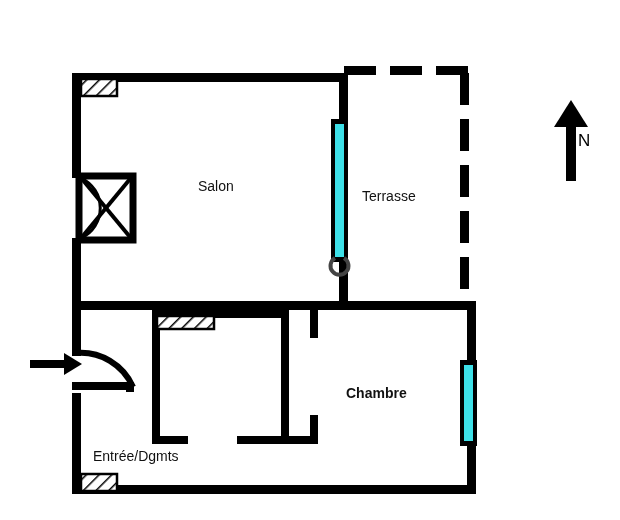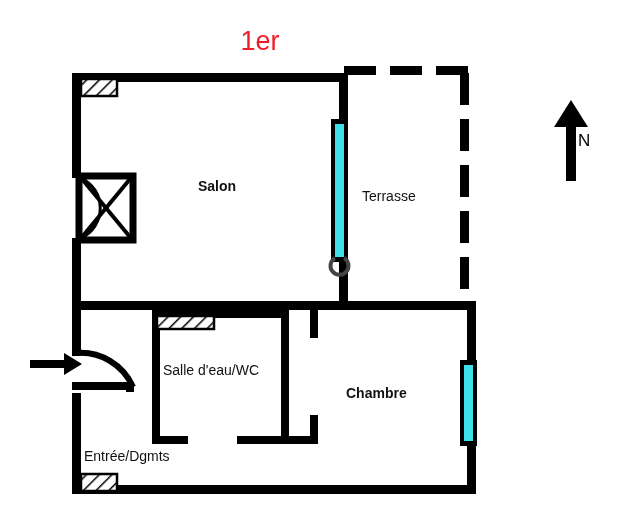--- a/index.html
+++ b/index.html
@@ -50,21 +50,20 @@
     font-family: "Liberation Sans", sans-serif;
     font-size: 17px;
     color: #000000;
   }
 </style>
 </head>
 <body>
 
 <div id="plan-root">
 
-  <div class="floor-title">1er</div>
 
   <svg id="floorplan-svg" viewBox="0 0 620 520">
     <defs>
       <pattern id="hatchPattern" width="9" height="9" patternTransform="rotate(45)" patternUnits="userSpaceOnUse">
         <rect width="9" height="9" fill="#ffffff"></rect>
         <line x1="0" y1="0" x2="0" y2="9" stroke="#000000" stroke-width="3"></line>
       </pattern>
     </defs>
 
     <g>
@@ -143,25 +142,24 @@
       <rect x="460" y="360" width="17" height="86" fill="#000000"></rect>
       <rect x="464" y="365" width="9" height="76" fill="#3de0e8"></rect>
     </g>
 
     <g>
       <rect x="566" y="122" width="10" height="59" fill="#000000"></rect>
       <polygon points="571,100 588,127 554,127" fill="#000000"></polygon>
     </g>
   </svg>
 
-  <div class="room-label" style="left:198px; top:178px;font-weight:bold;">Salon</div>
+  <div class="room-label" style="left:198px; top:178px;">Salon</div>
 
   <div class="room-label" style="left:362px; top:188px;">Terrasse</div>
 
-  <div class="room-label" style="left:163px; top:362px;">Salle d'eau/WC</div>
 
   <div class="room-label" style="left:346px; top:385px;font-weight:bold;">Chambre</div>
 
-  <div class="room-label" style="left:84px; top:448px;">Entrée/Dgmts</div>
+  <div class="room-label" style="left:93px; top:448px;">Entrée/Dgmts</div>
 
   <div class="compass-label" style="left:578px; top:131px;">N</div>
 
 </div>
 
 </body></html>

